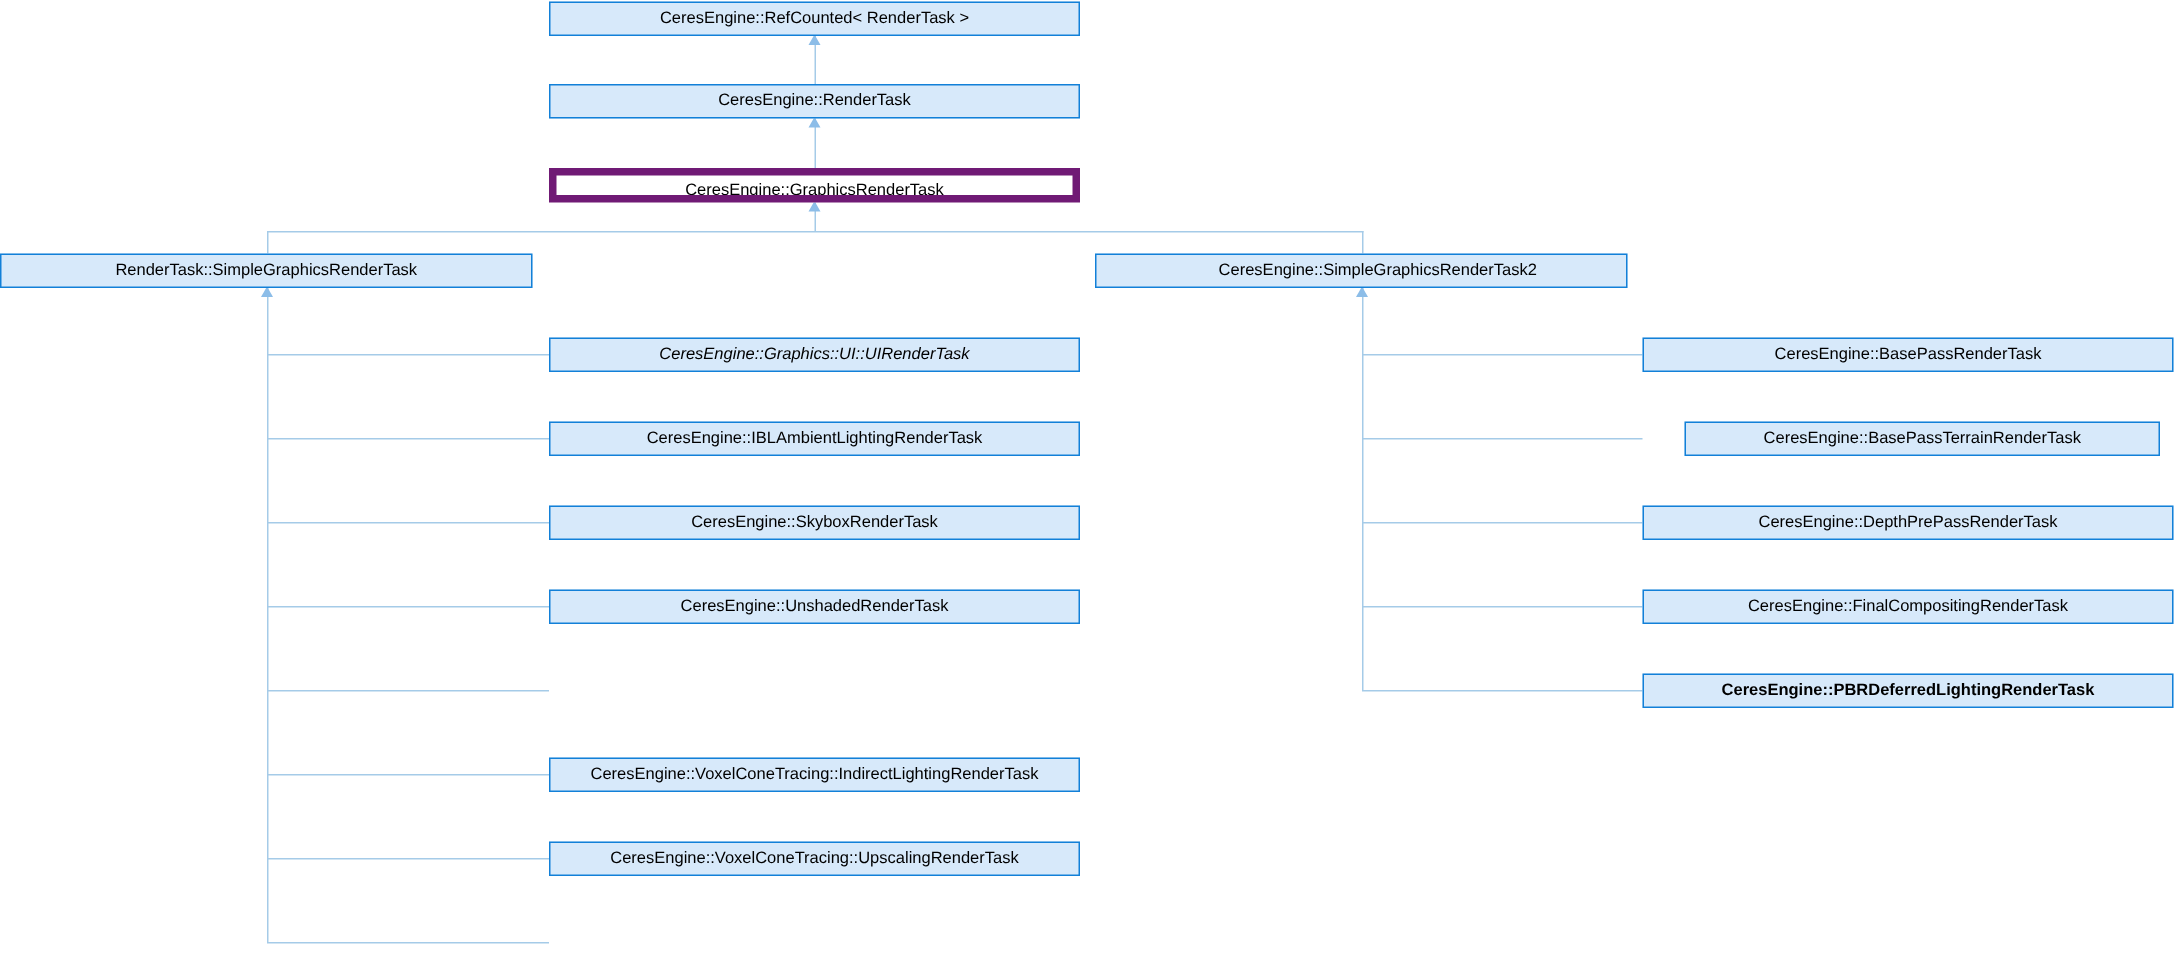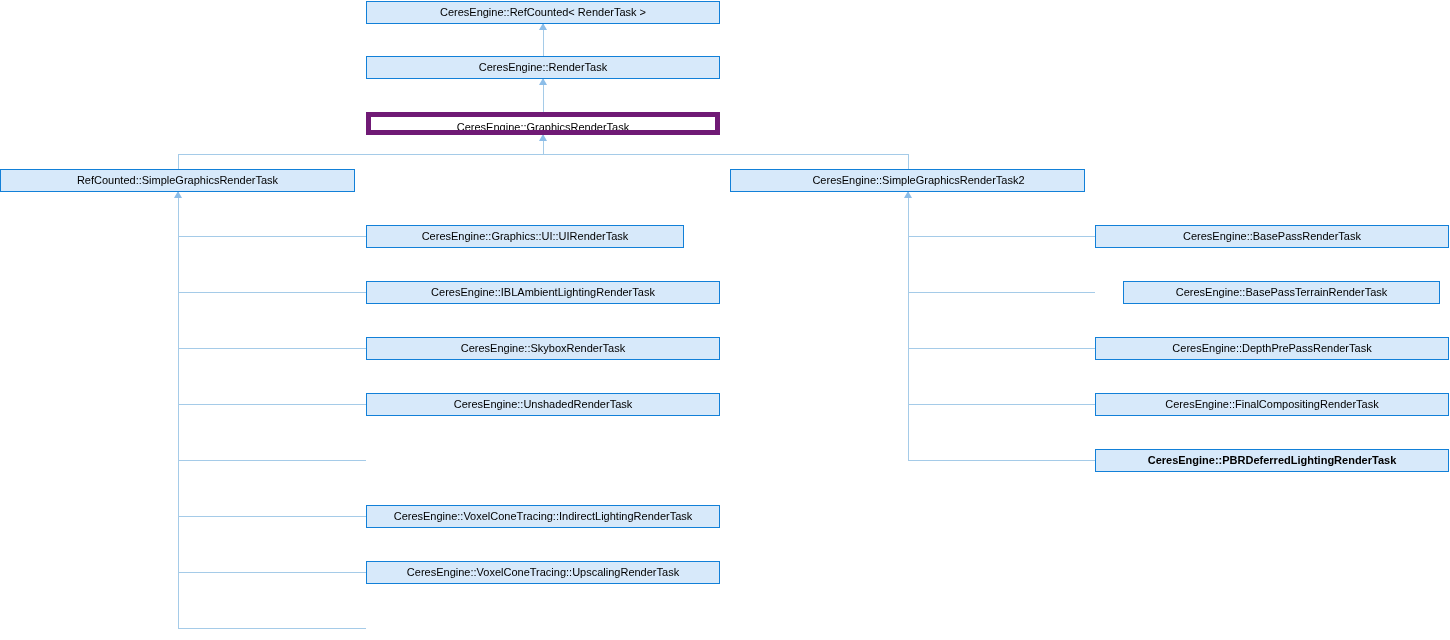--- a/index.html
+++ b/index.html
@@ -86,24 +86,24 @@
   <div class="arrow" style="left:539px; top:23px;"></div>
   <div class="arrow" style="left:539px; top:78px;"></div>
   <div class="arrow" style="left:539px; top:134px;"></div>
   <div class="arrow" style="left:174px; top:191px;"></div>
   <div class="arrow" style="left:904px; top:191px;"></div>
 
   <div class="node" style="left:366px;  top:1px;   width:354px;">CeresEngine::RefCounted&lt; RenderTask &gt;</div>
   <div class="node" style="left:366px;  top:56px;  width:354px;">CeresEngine::RenderTask</div>
   <div class="node current" style="left:366px;  top:112px; width:354px;">CeresEngine::GraphicsRenderTask</div>
 
-  <div class="node" style="left:0px;    top:169px; width:355px;">RefCounted::SimpleGraphicsRenderTask</div>
+  <div class="node" style="left:0px;    top:169px; width:355px;">RenderTask::SimpleGraphicsRenderTask</div>
   <div class="node" style="left:730px;  top:169px; width:355px;padding-left:22px;">CeresEngine::SimpleGraphicsRenderTask2</div>
 
-  <div class="node" style="left:366px; top:225px; width:318px;">CeresEngine::Graphics::UI::UIRenderTask</div>
+  <div class="node" style="left:366px; top:225px; width:354px;font-style:italic;">CeresEngine::Graphics::UI::UIRenderTask</div>
   <div class="node" style="left:366px; top:281px; width:354px;">CeresEngine::IBLAmbientLightingRenderTask</div>
   <div class="node" style="left:366px; top:393px; width:354px;">CeresEngine::UnshadedRenderTask</div>
   <div class="node" style="left:366px; top:337px; width:354px;">CeresEngine::SkyboxRenderTask</div>
   <div class="node" style="left:366px; top:505px; width:354px;">CeresEngine::VoxelConeTracing::IndirectLightingRenderTask</div>
   <div class="node" style="left:366px; top:561px; width:354px;">CeresEngine::VoxelConeTracing::UpscalingRenderTask</div>
 
   <div class="node" style="left:1095px; top:225px; width:354px;">CeresEngine::BasePassRenderTask</div>
   <div class="node" style="left:1095px; top:281px; width:317px;margin-left:28px;">CeresEngine::BasePassTerrainRenderTask</div>
   <div class="node" style="left:1095px; top:337px; width:354px;">CeresEngine::DepthPrePassRenderTask</div>
   <div class="node" style="left:1095px; top:393px; width:354px;">CeresEngine::FinalCompositingRenderTask</div>

